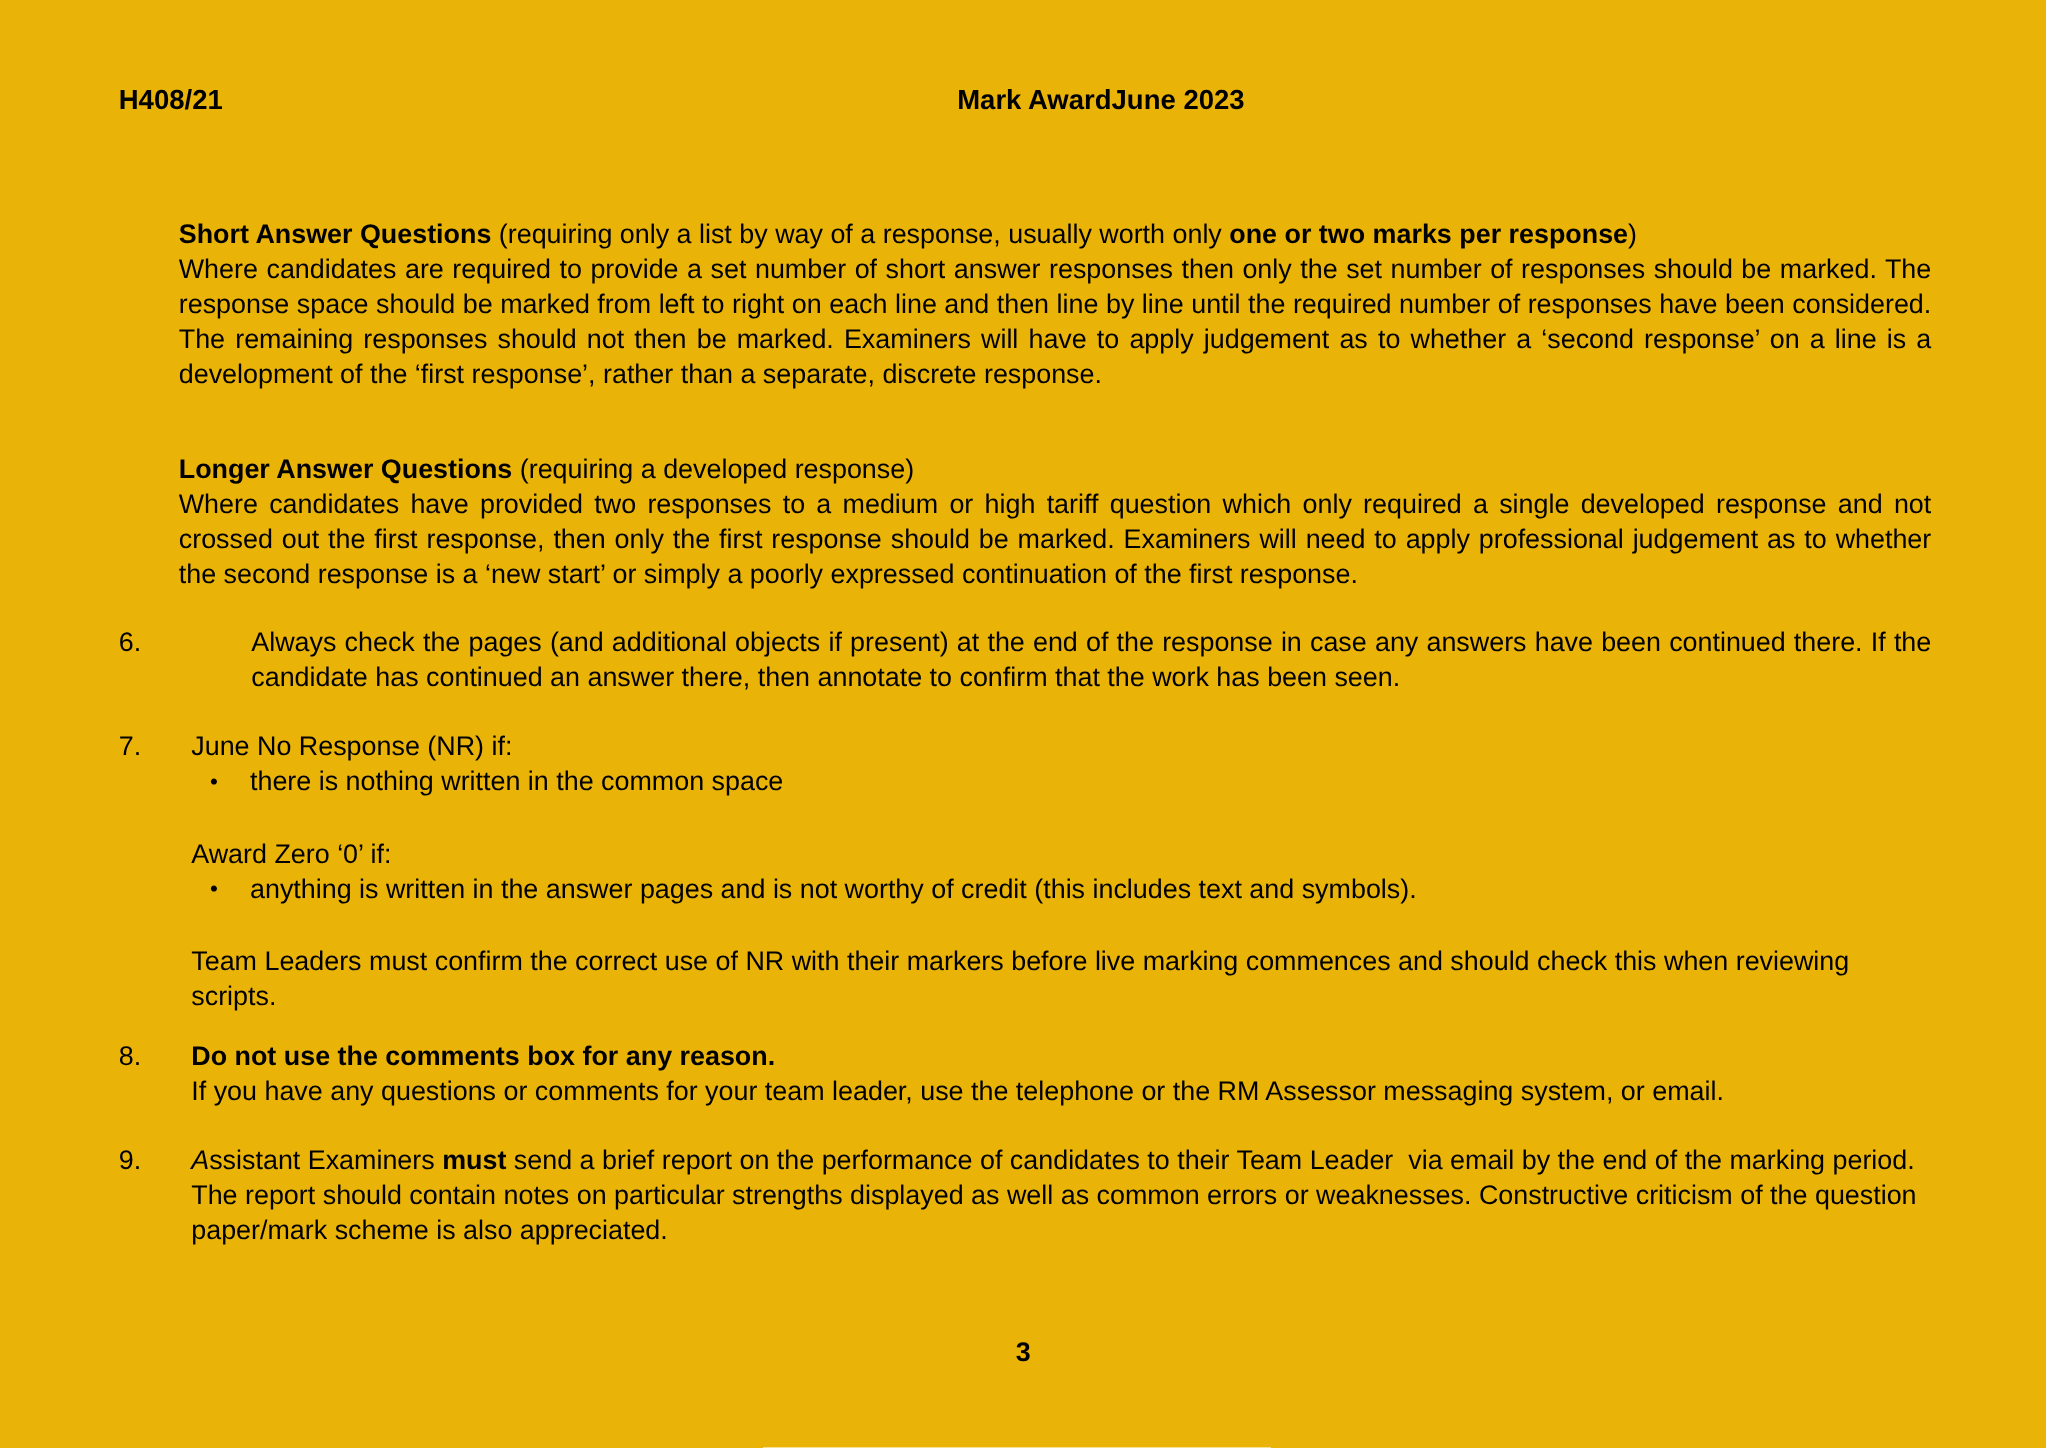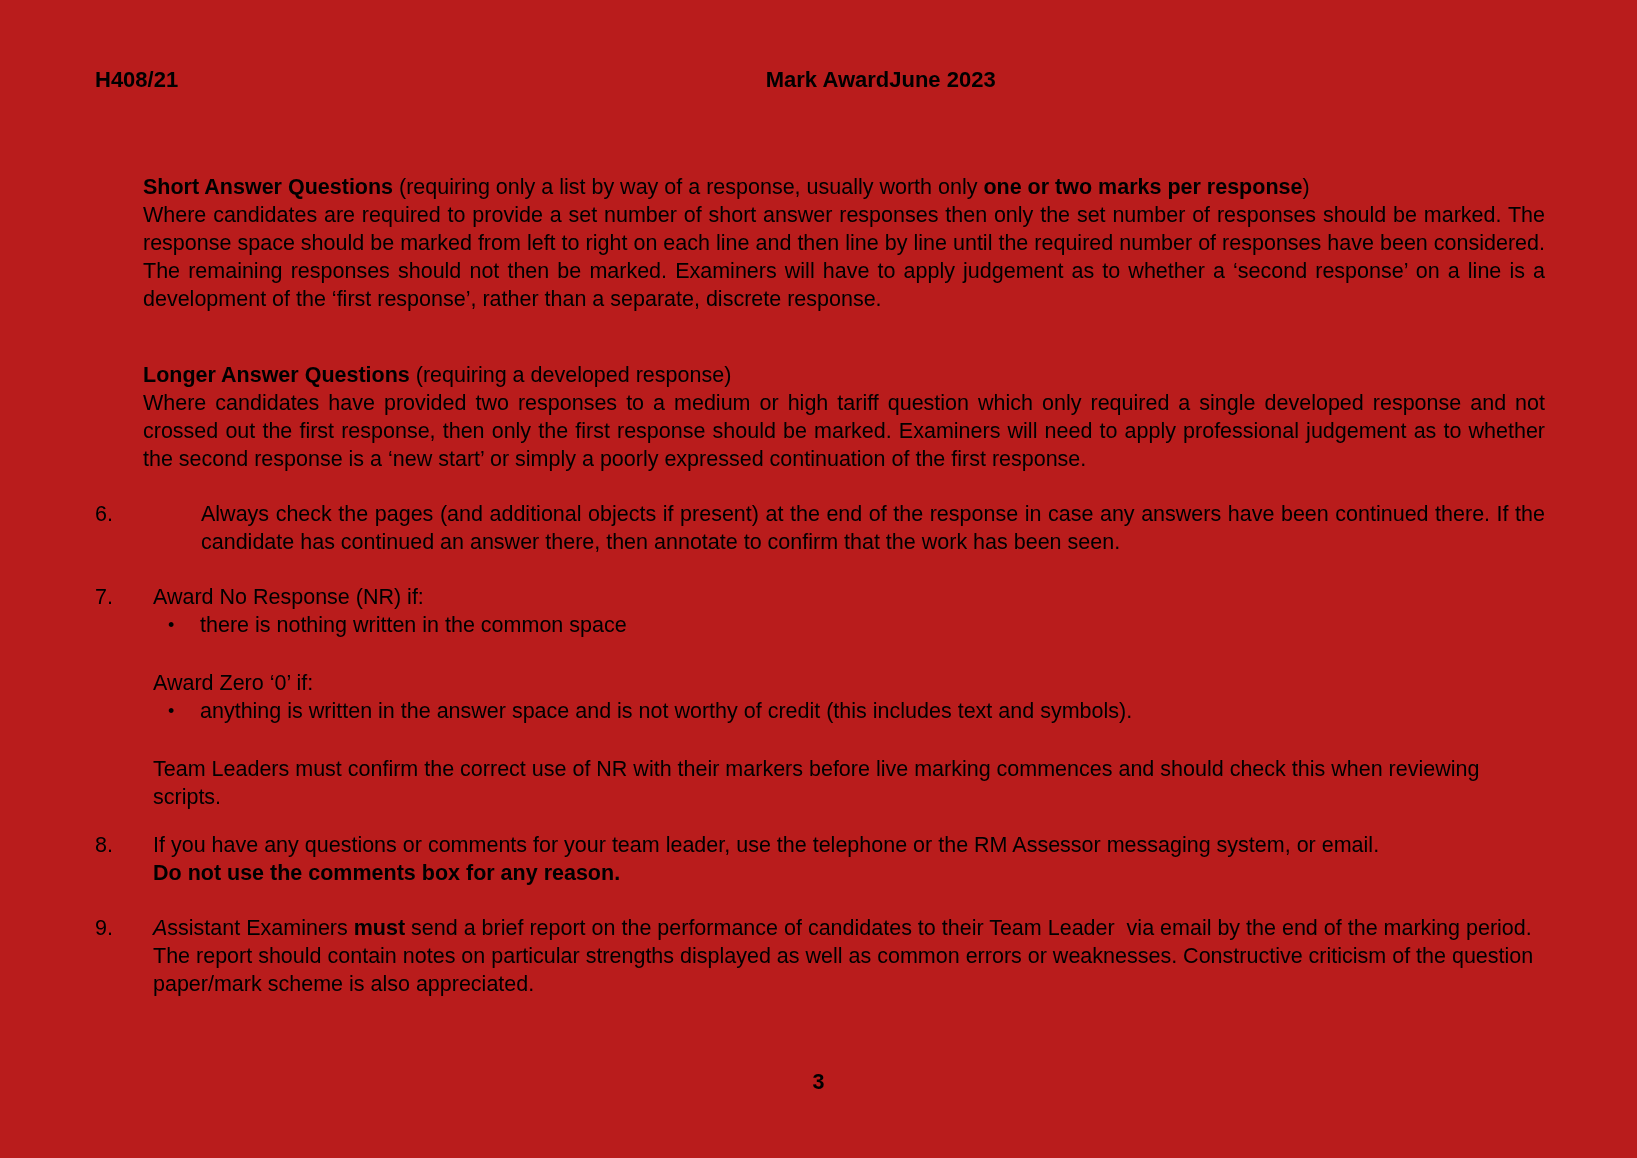--- a/index.html
+++ b/index.html
@@ -6,21 +6,21 @@
     margin: 0;
     padding: 0;
     background: #ffffff;
     font-family: "Liberation Sans", sans-serif;
     color: #000000;
   }
   .page {
     position: relative;
     width: 1637px;
     height: 1158px;
-    background: #b91c1c;
+    background: #eab308;
     overflow: hidden;
   }
   .doc-header {
     position: absolute;
     top: 66px;
     left: 95px;
     right: 77px;
     display: grid;
     grid-template-columns: 1fr auto 1fr;
     align-items: baseline;
@@ -108,39 +108,39 @@
     </p>
 
     <div class="item mt27">
       <div class="num">6.</div>
       <div class="item-body justify">Always check the pages (and additional objects if present) at the end of the response in case any answers have been continued there. If the candidate has continued an answer there, then annotate to confirm that the work has been seen.</div>
     </div>
 
     <div class="item mt27">
       <div class="num">7.</div>
       <div class="item-body">
-        <div>Award No Response (NR) if:</div>
+        <div>June No Response (NR) if:</div>
         <div class="bullet-row">
           <span class="bullet-glyph">•</span>
           <span class="bullet-text">there is nothing written in the common space</span>
         </div>
         <div class="mt18">Award Zero ‘0’ if:</div>
         <div class="bullet-row">
           <span class="bullet-glyph">•</span>
-          <span class="bullet-text">anything is written in the answer space and is not worthy of credit (this includes text and symbols).</span>
+          <span class="bullet-text">anything is written in the answer pages and is not worthy of credit (this includes text and symbols).</span>
         </div>
         <div class="mt18">Team Leaders must confirm the correct use of NR with their markers before live marking commences and should check this when reviewing scripts.</div>
       </div>
     </div>
 
     <div class="item mt20">
       <div class="num">8.</div>
       <div class="item-body">
+        <div><b>Do not use the comments box for any reason.</b></div>
         <div>If you have any questions or comments for your team leader, use the telephone or the RM Assessor messaging system, or email.</div>
-        <div><b>Do not use the comments box for any reason.</b></div>
       </div>
     </div>
 
     <div class="item mt27">
       <div class="num">9.</div>
       <div class="item-body pre"><i>A</i><span>ssistant Examiners </span><b>must</b><span> send a brief report on the performance of candidates to their Team Leader  via email by the end of the marking period. The report should contain notes on particular strengths displayed as well as common errors or weaknesses. Constructive criticism of the question paper/mark scheme is also appreciated.</span></div>
     </div>
 
   </main>
 

